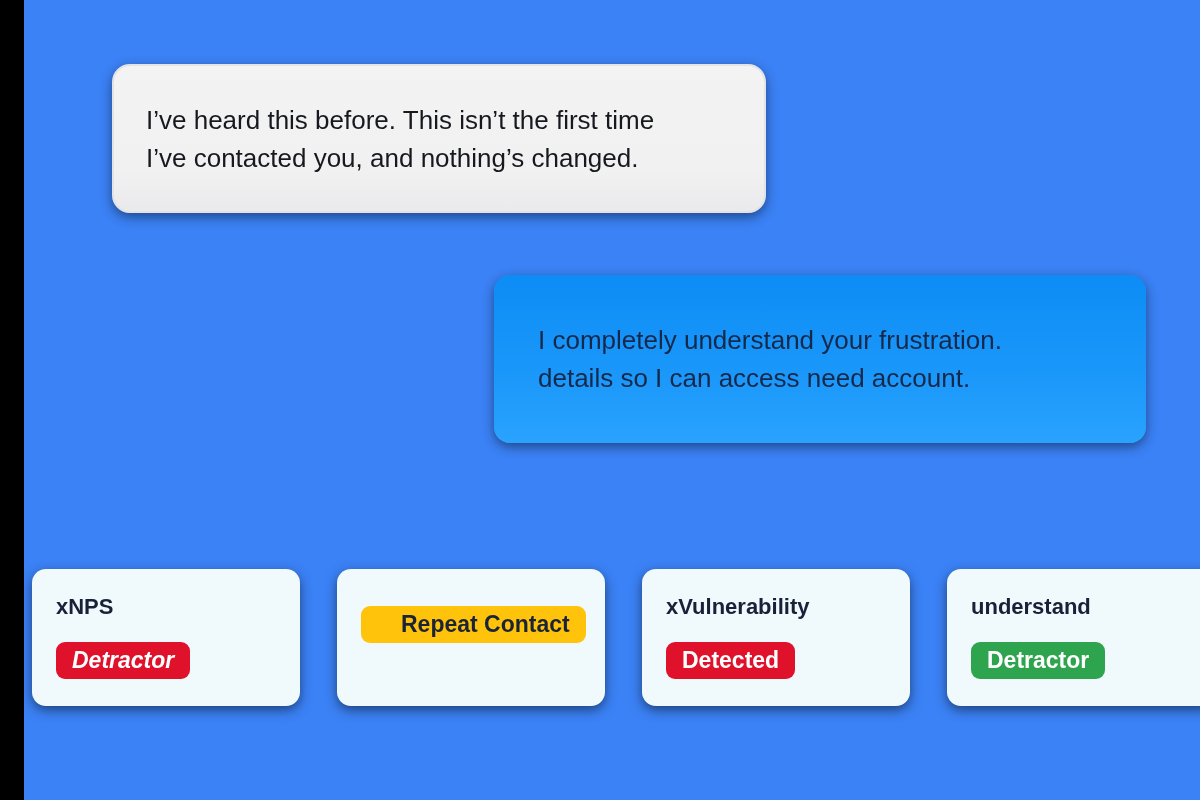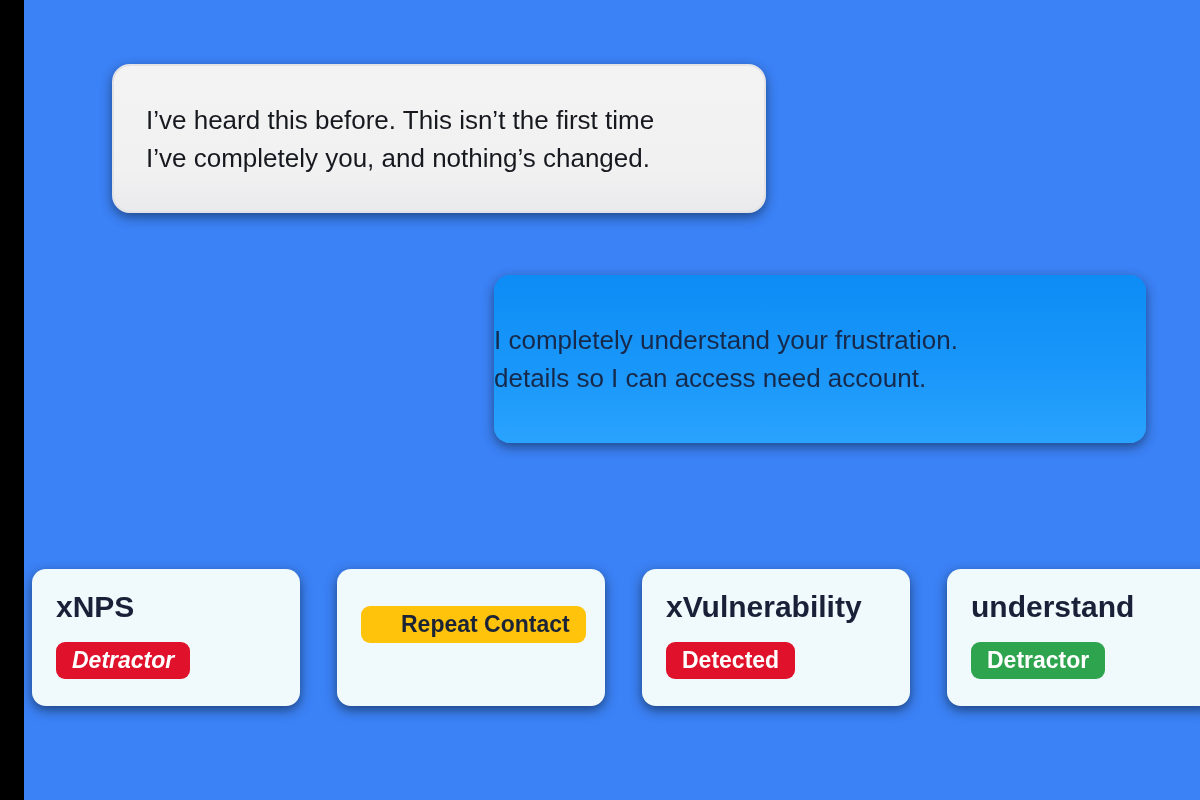--- a/index.html
+++ b/index.html
@@ -42,20 +42,21 @@
     color: #17191F;
     box-shadow: 0 4px 12px rgba(0,0,0,0.45);
   }
   .bubble.agent {
     left: 470px;
     top: 275px;
     width: 652px;
     height: 168px;
     background: linear-gradient(180deg, #0C8CF5 0%, #1B98FA 62%, #2AA3FE 100%);
     border-radius: 16px;
+    padding-left: 44px;
     color: #16294A;
     box-shadow: 0 4px 12px rgba(0,0,0,0.45);
   }
 
   
   .cards-row {
     position: absolute;
     left: 8px;
     top: 569px;
     display: flex;
@@ -64,21 +65,21 @@
   .metric-card {
     width: 268px;
     height: 137px;
     box-sizing: border-box;
     background: #F0F9FC;
     border-radius: 14px;
     padding: 20px 24px;
     box-shadow: 0 4px 12px rgba(0,0,0,0.5);
   }
   .metric-title {
-    font-size: 30px;
+    font-size: 22px;
     font-weight: bold;
     line-height: 36px;
     color: #182138;
     white-space: nowrap;
   }
   .status-badge {
     display: inline-block;
     margin-top: 17px;
     padding: 3px 16px;
     border-radius: 9px;
@@ -88,21 +89,21 @@
     white-space: nowrap;
   }
 </style>
 </head>
 <body>
 
 <div class="stage">
 
   <div class="bubble customer">
     <div class="msg-line">I’ve heard this before. This isn’t the first time</div>
-    <div class="msg-line">I’ve completely you, and nothing’s changed.</div>
+    <div class="msg-line">I’ve contacted you, and nothing’s changed.</div>
   </div>
 
   <div class="bubble agent">
     <div class="msg-line">I completely understand your frustration.</div>
     <div class="msg-line">details so I can access need account.</div>
   </div>
 
   <div class="cards-row">
 
     <div class="metric-card">

